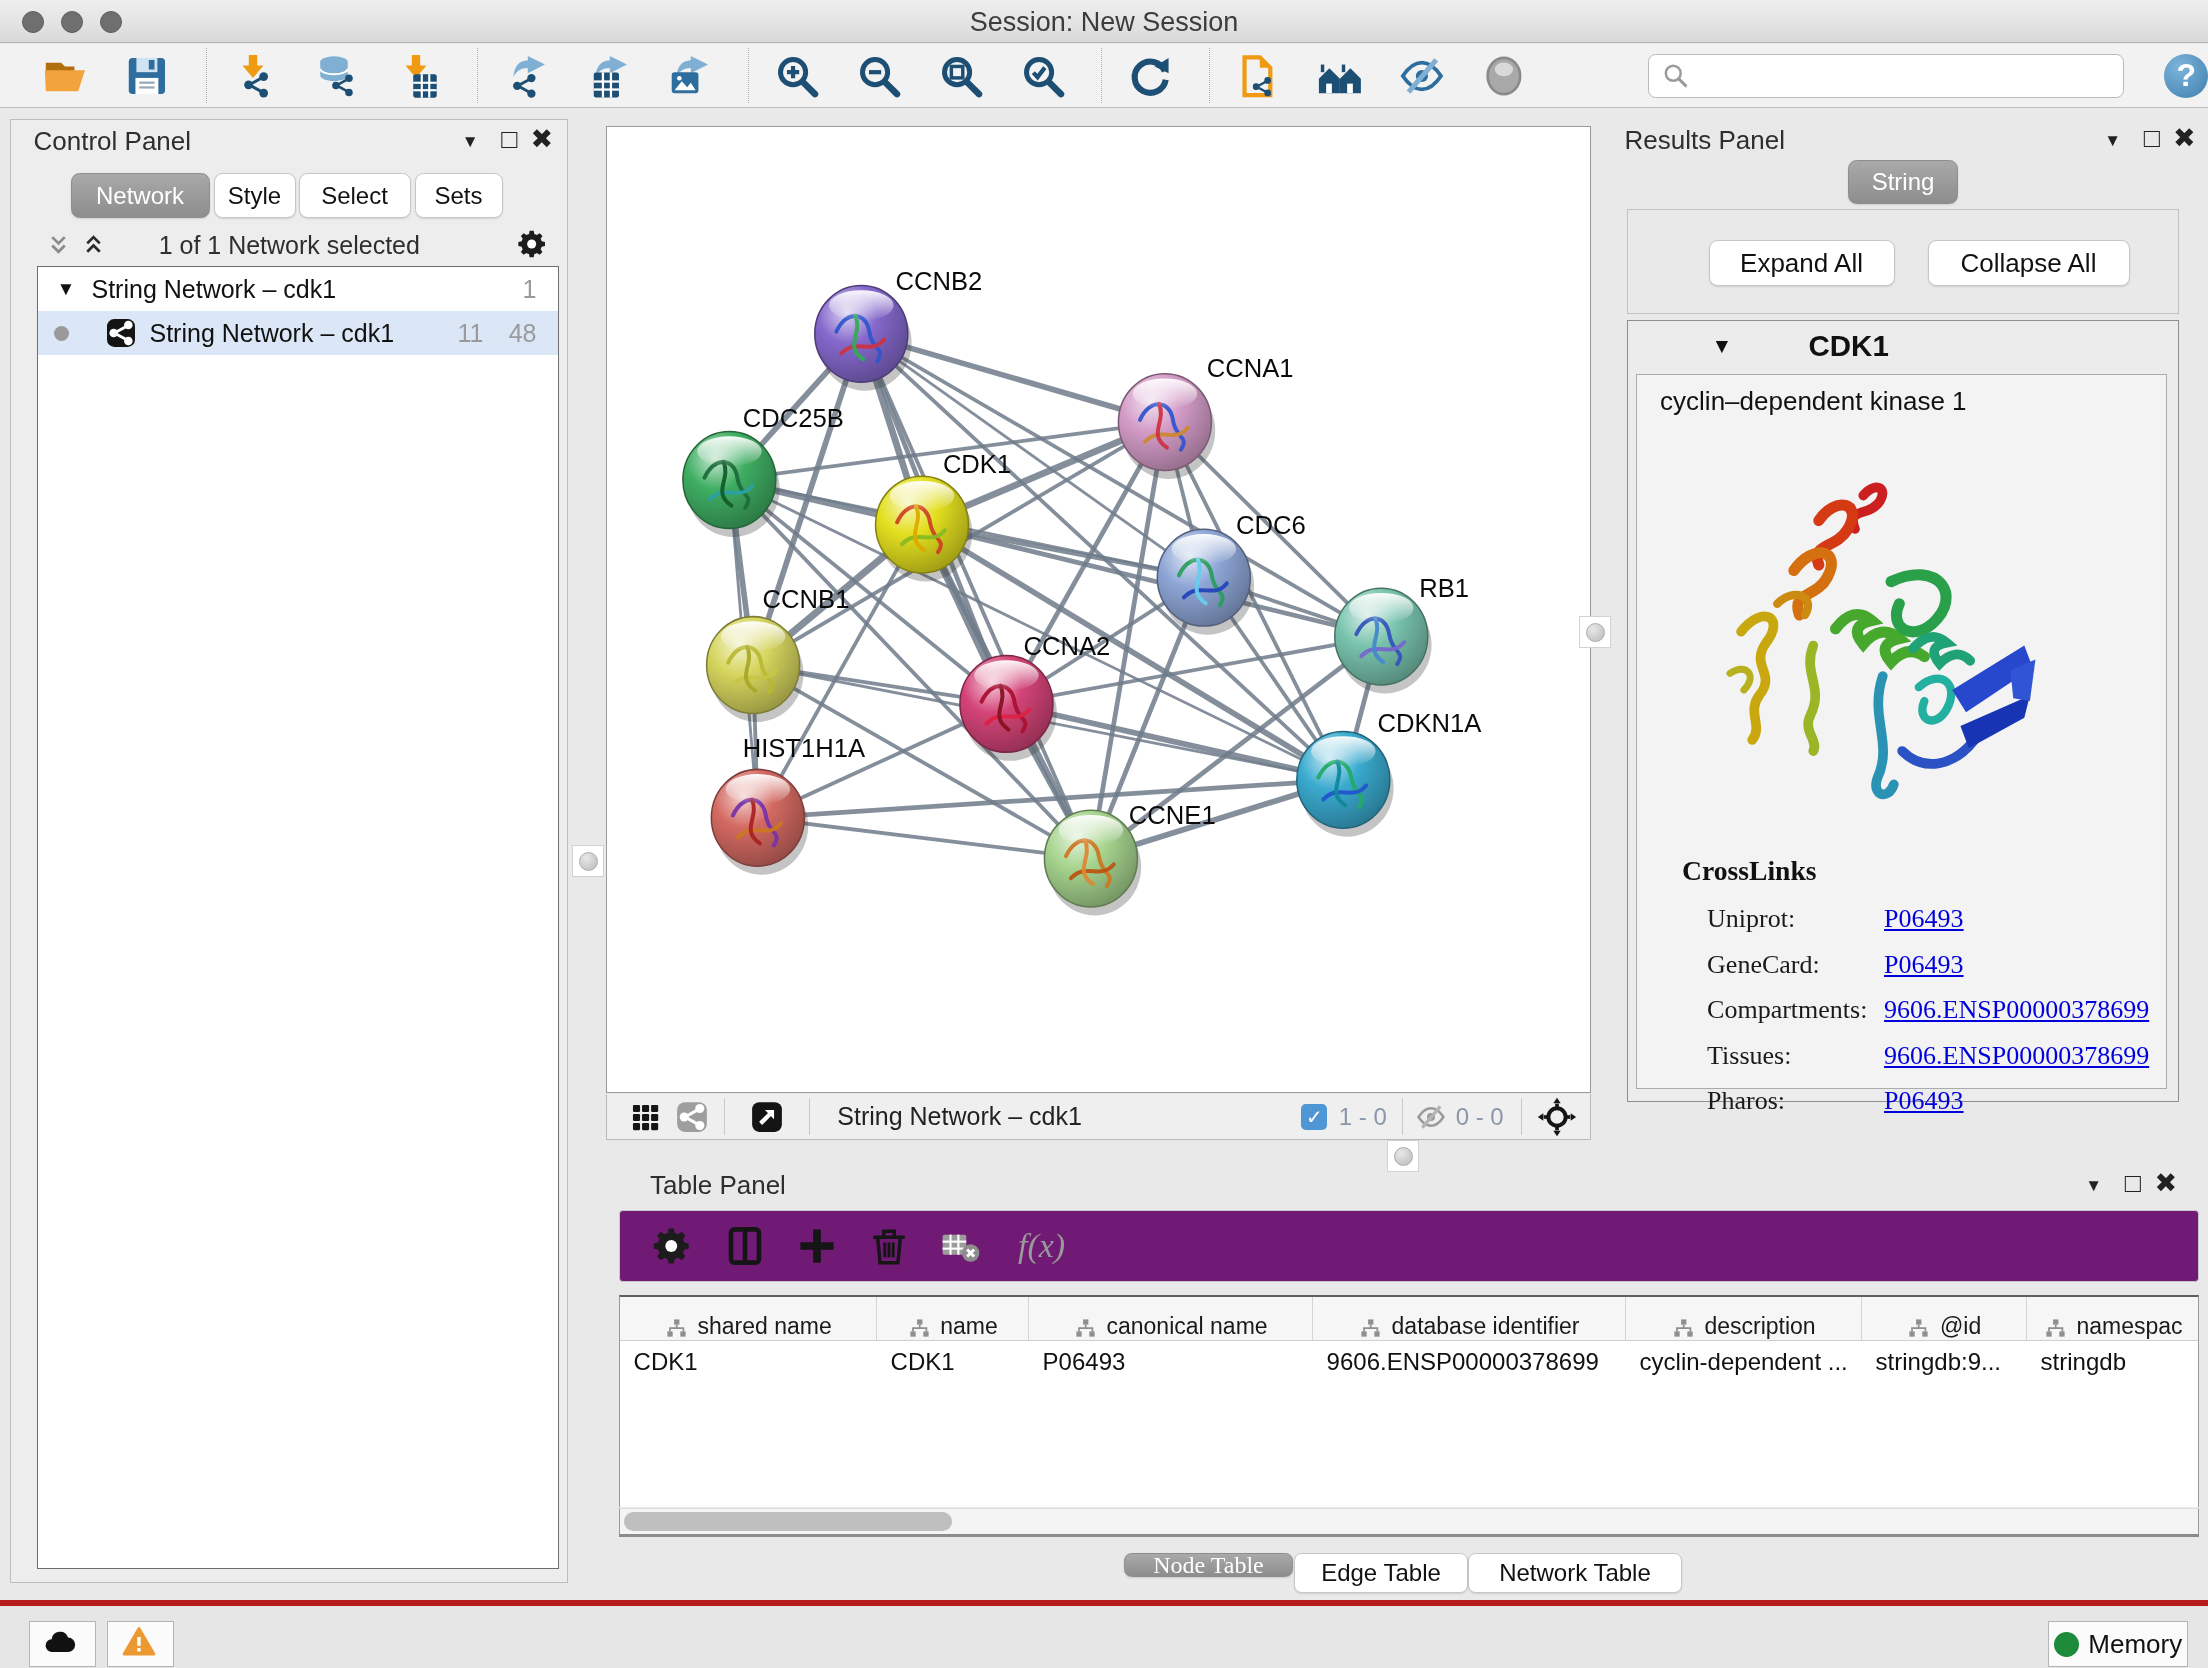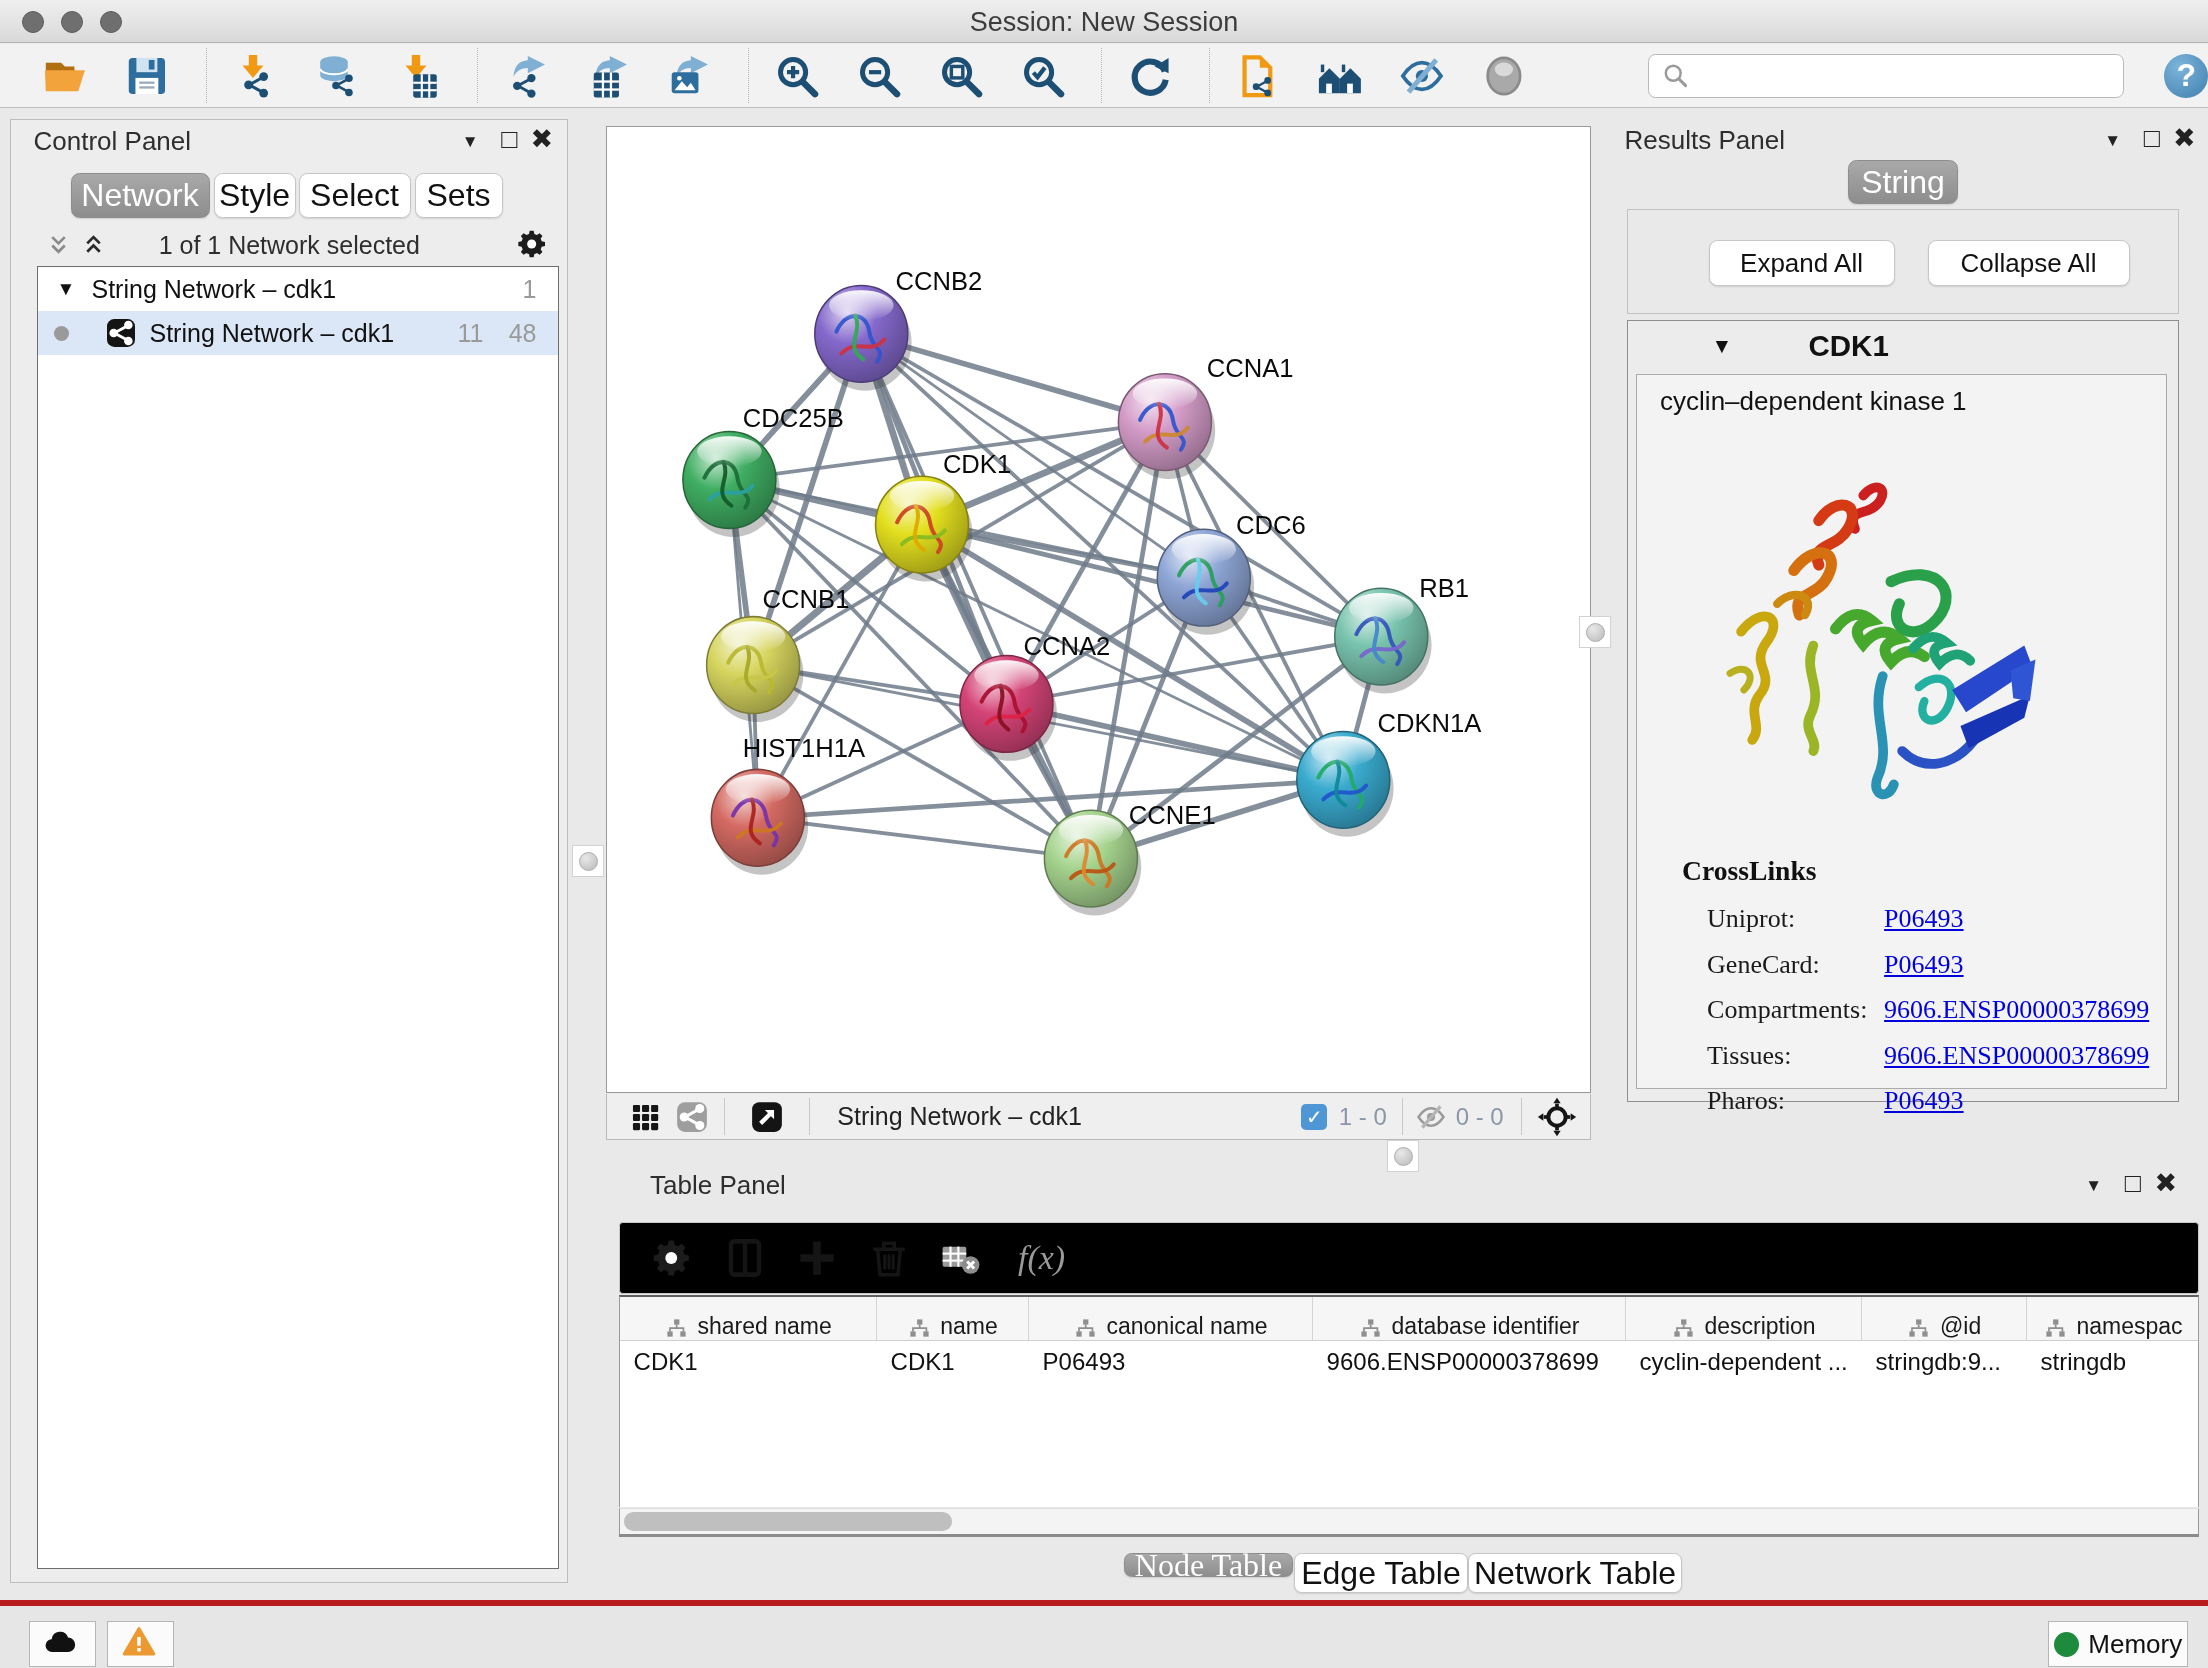--- a/index.html
+++ b/index.html
@@ -32,21 +32,21 @@
 
   
   .panel-title { font-size:26px; color:#2e2e2e; }
   .win-ctl { position:absolute; font-size:23px; color:#222; line-height:28.5px; }
 
   
   #control-panel { position:absolute; left:9.5px; top:119px; width:558px; height:1464px;
     background:#ededed; border:1px solid #bdbdbd; }
   #cp-title { position:absolute; left:23px; top:5.7px; }
   .tab { position:absolute; height:45px; background:#fff; border:1px solid #c6c6c6;
-    border-radius:8.6px; font-size:32px; color:#111; display:flex; align-items:center;
+    border-radius:8.6px; font-size:24px; color:#111; display:flex; align-items:center;
     justify-content:center; box-shadow:0 1px 1.9px rgba(0,0,0,.12); }
   .tab.selected { background:linear-gradient(#a9a9a9,#8d8d8d); color:#fff; border-color:#8d8d8d; }
   #cp-selectbar { position:absolute; left:13.3px; top:107px; width:531px; height:38px; }
   .chev { position:absolute; width:25px; height:25px; top:5.7px; }
   #cp-seltext { position:absolute; left:0; right:0; top:3.8px; text-align:center; font-size:25px; color:#2e2e2e; }
   #cp-gear { position:absolute; right:5.7px; top:1px; width:32px; height:32px; }
   #cp-tree { position:absolute; left:26px; top:146px; width:522px; height:1303px;
     background:#fff; border:1.9px solid #6e6e6e; }
   .tree-row { position:absolute; left:0; width:100%; height:44px; font-size:25px; color:#111;
     display:flex; align-items:center; }
@@ -98,22 +98,22 @@
     font-family:"Liberation Serif","DejaVu Serif",serif; }
   #cl-title { font-size:27.6px; font-weight:bold; color:#111; }
   .cl-row { position:relative; margin-top:17px; height:28.5px; font-size:26px; color:#1a1a1a; }
   .cl-label { position:absolute; left:25px; }
   .cl-value { position:absolute; left:202px; color:#0000dd; text-decoration:underline; }
 
   
   #table-panel { position:absolute; left:606px; top:1168px; width:1603px; height:428px; }
   #tp-title { position:absolute; left:32px; top:1.9px;margin-left:12px; }
   #tp-toolbar { position:absolute; left:13.3px; top:42px; width:1580px; height:72px;
-    background:#000000; border:1px solid #c8c8c8; border-radius:3.8px;
-    display:flex; align-items:center; padding-left:32px;margin-top:12px; }
+    background:#701a75; border:1px solid #c8c8c8; border-radius:3.8px;
+    display:flex; align-items:center; padding-left:32px; }
   .tpi { width:42px; height:42px; margin-right:30px; display:inline-flex; }
   .tpi svg { width:100%; height:100%; }
   #fx-label { font-family:"Liberation Serif","DejaVu Serif",serif; font-style:italic;
     font-size:34px; color:#9a9a9a; margin-left:5.7px; }
   #tp-table { position:absolute; left:13.3px; top:127px; width:1580px; height:212px;
     background:#fff; border-top:2.9px solid #5f5f5f; border-left:1px solid #9a9a9a;
     border-right:1px solid #9a9a9a; overflow:hidden; }
   .th-cell { position:absolute; top:0; height:44px; background:#f6f6f6;
     border-right:1px solid #d4d4d4; border-bottom:1px solid #cfcfcf;
     font-size:23px; color:#1a1a1a; display:flex; align-items:flex-end; justify-content:center; gap:9.5px; }

